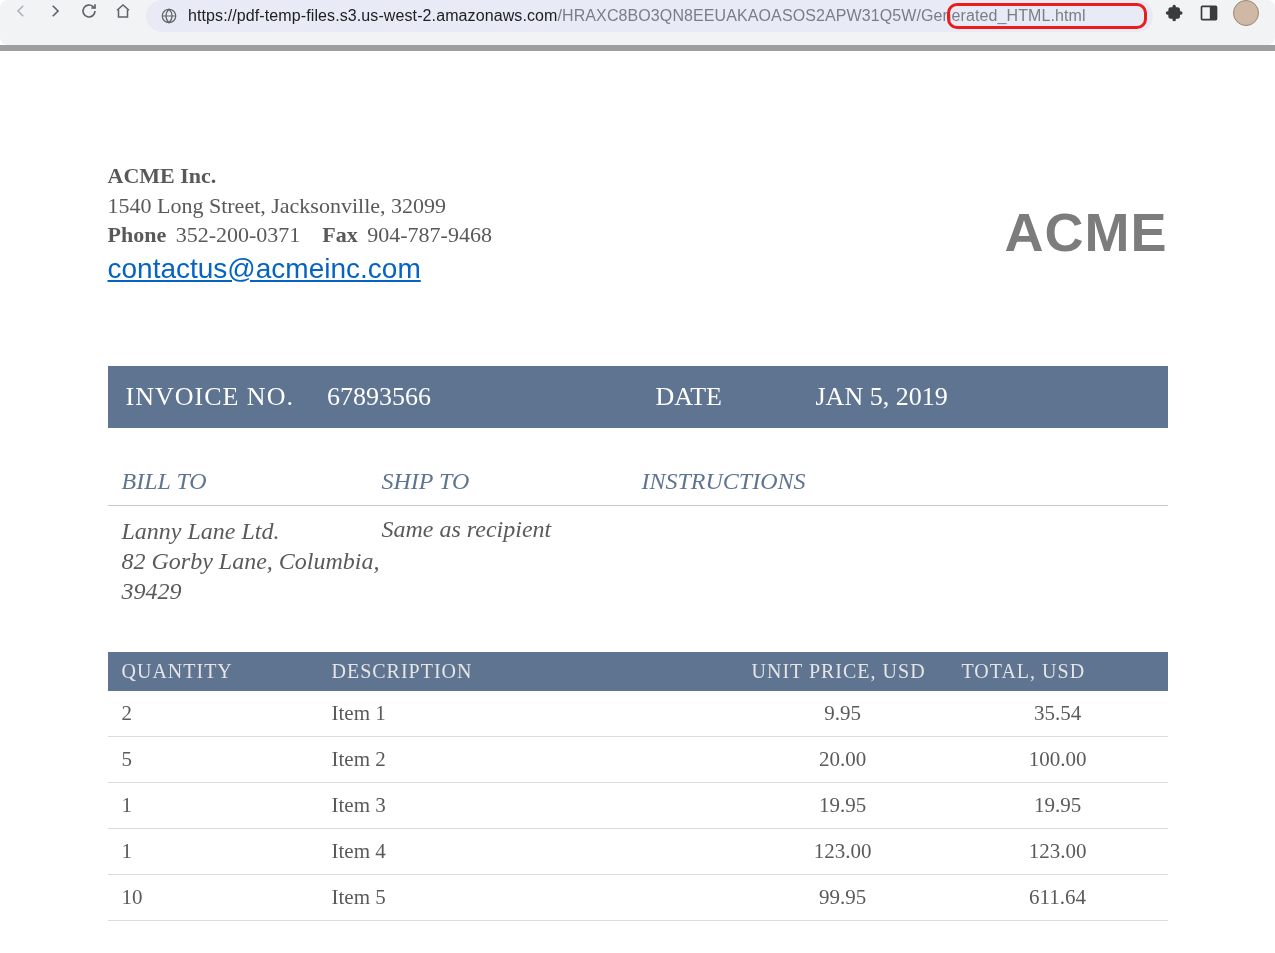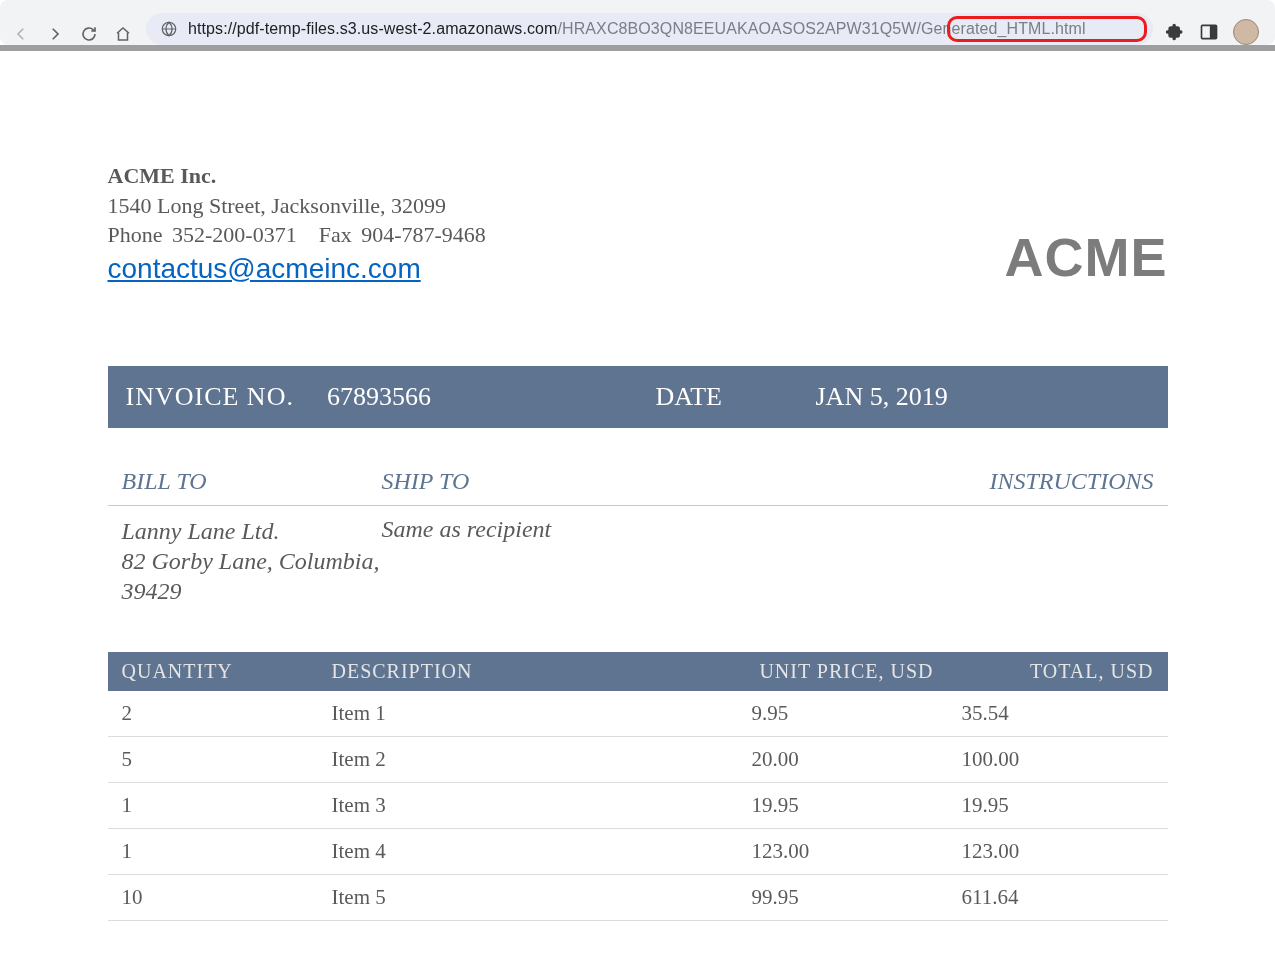--- a/index.html
+++ b/index.html
@@ -7,21 +7,21 @@
     body {
       font-family: "Segoe UI", Arial, sans-serif;
       font-size: 16px;
       overflow: hidden;
       background: #fff;
     }
 
     
     .toolbar {
       display: flex;
-      align-items: flex-end;
+      align-items: flex-start;
       gap: 12px;
       height: 45px;
       padding: 0 10px;
       background: #f1f3f4;
       border-top-left-radius: 4px;
       border-radius: 8px;
     }
     .nav-icon {
       width: 22px; height: 22px;
       display: flex; align-items: center; justify-content: center;
@@ -106,29 +106,29 @@
       width: 1060px;
       margin: 0 auto;
       padding: 110px 0 60px 0;
       font-family: "Times New Roman", Times, serif;
       color: #444;
     }
 
     .header-row {
       display: flex;
       justify-content: space-between;
-      align-items: flex-end;
+      align-items: center;
     }
     .company-info {
       font-size: 22px;
       line-height: 1.35;
       color: #595959;
     }
     .company-info .bold { font-weight: 700; color:#595959;}
-    .company-info .label { font-weight: 400; margin-right: 4px; }
+    .company-info .label { font-weight: 700; margin-right: 4px; }
     .email-link {
       color: #0563c1;
       text-decoration: underline;
       font-family: Arial, sans-serif;
       font-size: 28px;
     }
     .logo {
       font-size: 54px;
       font-weight: 700;
       color: #7c7c7c;
@@ -166,45 +166,45 @@
       color: #5f7491;
       padding: 0 14px 10px 14px;
       border-bottom: 1px solid #c9c9c9;
     }
     .info-values {
       padding: 10px 14px 0 14px;
       color: #5a5a5a;
     }
     .col-bill { width: 260px; }
     .col-ship { width: 260px; }
-    .col-inst { flex: 1; text-align: right; }
+    .col-inst { flex: 1; }
     .col-bill-val { line-height: 1.25; }
 
     .items-table {
       margin-top: 46px;
       width: 100%;
       border-collapse: collapse;
       font-size: 21px;
     }
     .items-table thead th {
       background: #5f7491;
       color: #e5e5e5;
       font-weight: 400;
       text-align: left;
       padding: 8px 14px;
       letter-spacing: 1px;
       font-size: 20px;
     }
-    .items-table thead th.num { text-align: right; }
+    .items-table thead th.num { }
     .items-table tbody td {
       padding: 10px 14px;
       border-bottom: 1px solid #dcdcdc;
       color: #5a5a5a;
     }
-    .items-table tbody td.num { text-align: left; }
+    .items-table tbody td.num { text-align: center; }
     .items-table .c-qty { width: 210px; }
     .items-table .c-desc { width: 420px; }
     .items-table .c-unit { width: 210px; }
     .items-table .c-total { }
     .footer-rule {
       margin-top: 46px;
       border-top: 1px solid #dcdcdc;
     }
   </style>
 </head>

